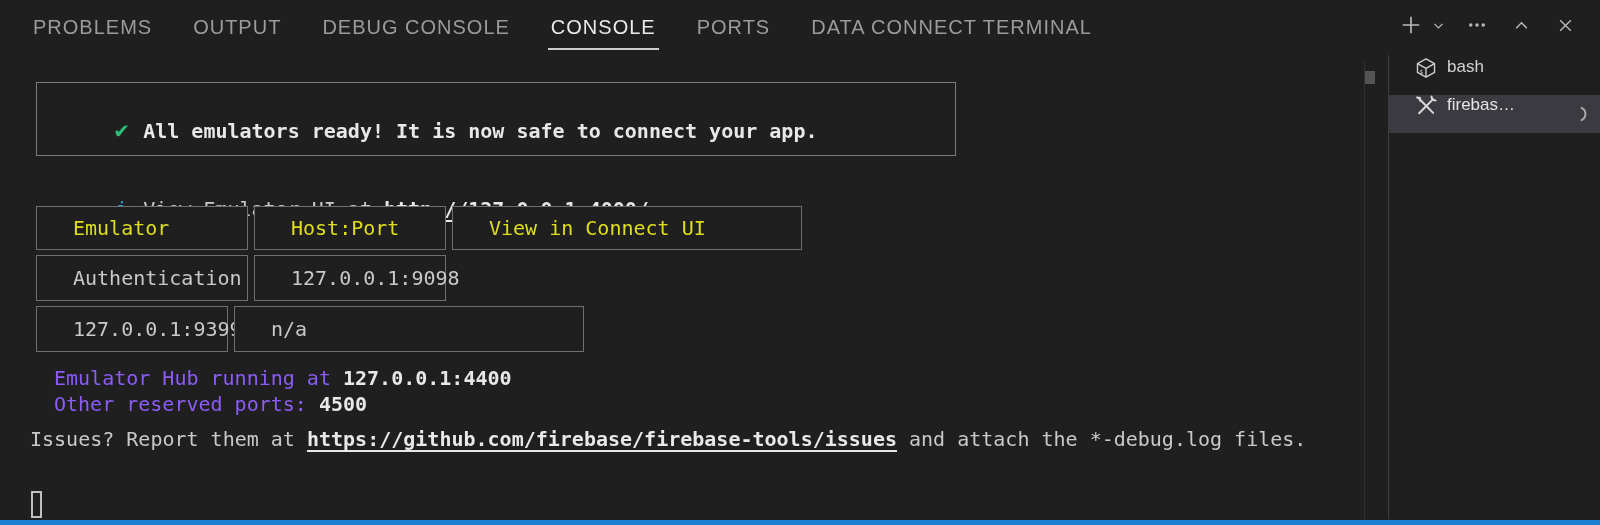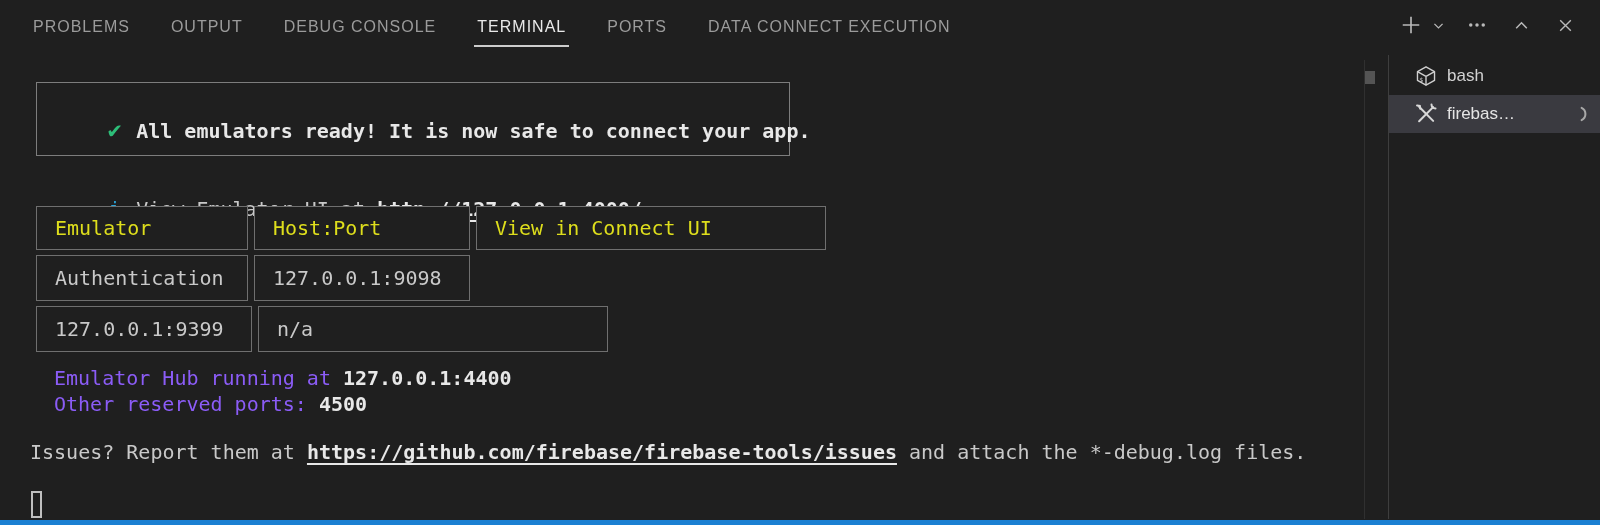--- a/index.html
+++ b/index.html
@@ -4,75 +4,75 @@
 <style>
   html,body{margin:0;padding:0;}
   body{
     width:1600px;height:525px;position:relative;overflow:hidden;
     background:#1f1f1f;font-family:"Liberation Sans",sans-serif;
     -webkit-font-smoothing:antialiased;
   }
   
   .tabbar{position:absolute;top:0;left:0;height:54px;display:flex;align-items:center;
           padding-left:33px;gap:41px;}
-  .tab{font-size:16px;letter-spacing:1px;color:#9b9b9b;position:relative;cursor:pointer;white-space:nowrap;}
+  .tab{font-size:20px;letter-spacing:1px;color:#9b9b9b;position:relative;cursor:pointer;white-space:nowrap;}
   .tab.active{color:#e9e9e9;}
   .tab.active::after{content:"";position:absolute;left:-3px;right:-3px;bottom:-11px;height:2px;background:#cccccc;}
   
   .panel-actions{position:absolute;top:11px;right:24px;display:flex;align-items:center;color:#b9b9b9;}
   .pa{display:flex;align-items:center;justify-content:center;cursor:pointer;}
   .pa svg{display:block;}
   
   .term{font-family:"DejaVu Sans Mono",monospace;font-size:20px;color:#c9c9c9;}
   .term-line{white-space:pre;line-height:26px;}
   .b{font-weight:bold;color:#e8e8e8;}
   .link{font-weight:bold;color:#e8e8e8;text-decoration:underline;text-underline-offset:4px;cursor:pointer;}
   .dim{color:#8b5cf6;}
   
-  .banner{position:absolute;left:36px;top:82px;width:754px;height:74px;box-sizing:border-box;
-          border:1.5px solid #7d7d7d;padding:9px 0 0 19px;}
+  .banner{position:absolute;left:36px;top:82px;width:920px;height:74px;box-sizing:border-box;
+          border:1.5px solid #7d7d7d;padding:9px 0 0 26px;}
   .icon-col{display:inline-block;width:21px;margin-right:11px;text-align:center;}
   .check{color:#2dbd78;font-weight:bold;font-family:"DejaVu Sans",sans-serif;}
   .info{color:#2ba3d8;}
   
   .tbl{position:absolute;left:36px;top:206px;display:flex;flex-direction:column;gap:5px;}
   .tr{display:flex;gap:6px;}
   .td{box-sizing:border-box;border:1px solid #6f6f6f;display:flex;align-items:center;
-      padding-left:18px;height:46px;background:#1f1f1f;text-align:right;}
-  .c1{width:212px;} .c2{width:216px;} .c3{width:350px;}
+      padding-left:36px;height:46px;background:#1f1f1f;text-align:right;}
+  .c1{width:212px;} .c2{width:192px;} .c3{width:350px;}
   .tr.head .td{height:44px;color:#dede1c;}
   
   .hub{position:absolute;left:54px;top:365px;}
-  .issues{position:absolute;left:30px;top:439px;}
+  .issues{position:absolute;left:30px;top:426px;}
   .cursor{position:absolute;left:31px;top:491px;width:11px;height:27px;box-sizing:border-box;
           border:2px solid #bfbfbf;}
   
   .vline1{position:absolute;left:1364px;top:60px;bottom:6px;width:1px;background:#303030;}
   .vline2{position:absolute;left:1388px;top:55px;bottom:6px;width:1px;background:#3e3e3e;}
   .thumb{position:absolute;left:1365px;top:71px;width:10px;height:13px;background:#545454;cursor:pointer;}
   .sidebar{position:absolute;left:1389px;top:57px;right:0;}
-  .side-row{height:38px;display:flex;align-items:center;padding-left:26px;gap:10px;
+  .side-row{height:38px;display:flex;padding-left:26px;gap:10px;
             color:#d2d2d2;font-size:17px;cursor:pointer;position:relative;}
   .side-row.active{background:#3a3a40;color:#e4e4e4;}
   .side-row svg{flex:0 0 auto;display:block;}
   .side-label{white-space:nowrap;overflow:hidden;}
   .spinner{position:absolute;right:13px;top:10px;}
   
   .bottombar{position:absolute;left:0;right:0;bottom:0;height:5px;background:#1b80d2;}
 </style>
 </head>
 <body>
 
 <div class="tabbar">
   <div class="tab">PROBLEMS</div>
   <div class="tab">OUTPUT</div>
   <div class="tab">DEBUG CONSOLE</div>
-  <div class="tab active">TERMINAL</div>
+  <div class="tab active">CONSOLE</div>
   <div class="tab">PORTS</div>
-  <div class="tab">DATA CONNECT EXECUTION</div>
+  <div class="tab">DATA CONNECT TERMINAL</div>
 </div>
 
 <div class="panel-actions">
   <span class="pa" style="width:28px;height:28px;">
     <svg width="24" height="24" viewBox="0 0 16 16" fill="none" stroke="currentColor" stroke-width="1.1">
         <path d="M8 2.5v11M2.5 8h11"></path>
       </svg>
   </span>
   <span class="pa" style="width:16px;height:16px;margin-left:5px;">
     <svg width="13" height="13" viewBox="0 0 16 16" fill="none" stroke="currentColor" stroke-width="1.6">

